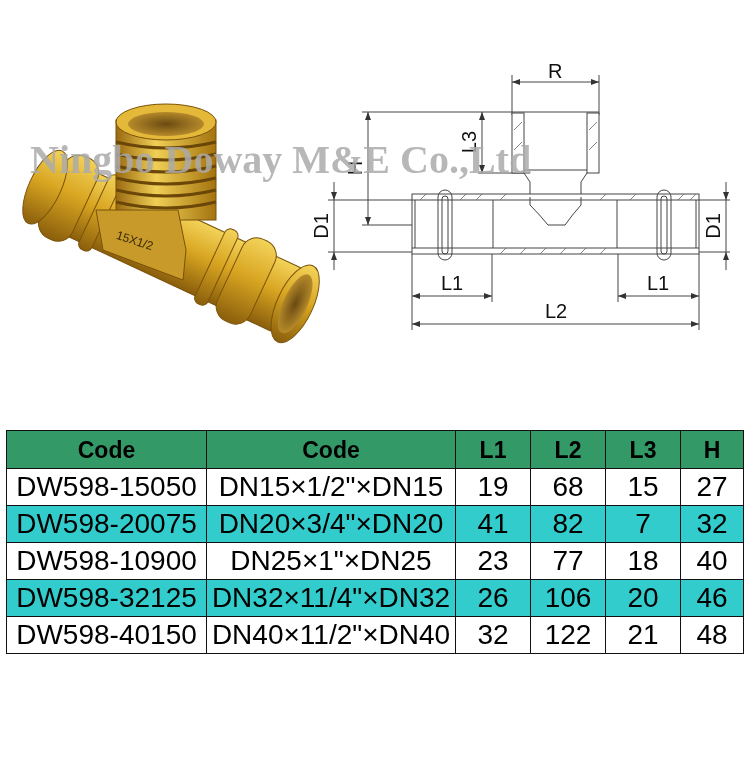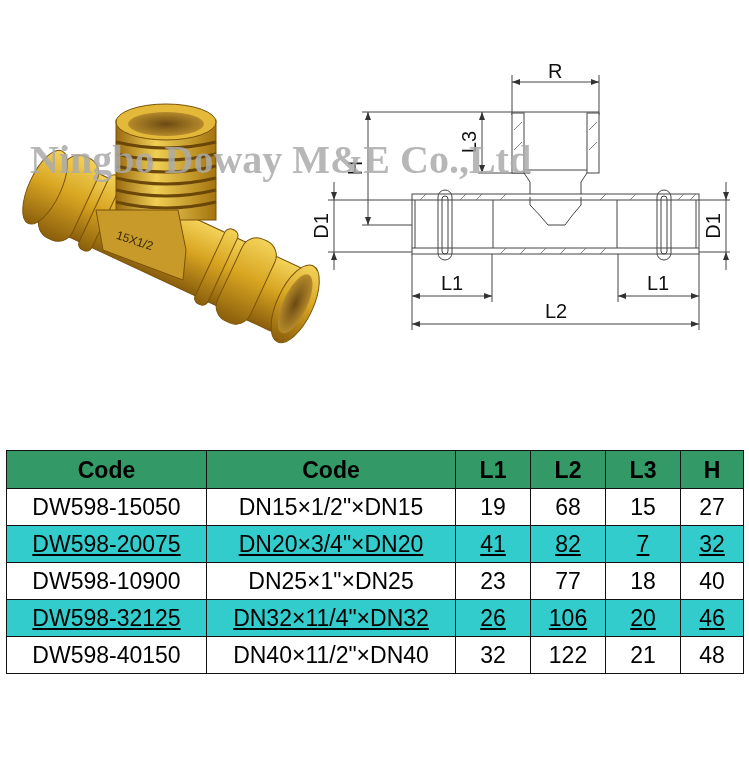--- a/index.html
+++ b/index.html
@@ -8,34 +8,34 @@
   .product-image { position: absolute; left: 8px; top: 90px; width: 330px; height: 300px; }
   .drawing { position: absolute; left: 300px; top: 40px; width: 449px; height: 300px; }
   .watermark {
     position: absolute; left: 30px; top: 136px; width: 700px;
     font-family: "Liberation Serif", serif; font-weight: bold; font-size: 40px;
     color: rgba(170,170,170,0.85); letter-spacing: 0px; white-space: nowrap;
     pointer-events: none;
   }
 
   table.spec {
-    position: absolute; left: 6px; top: 450px;
+    position: absolute; left: 6px; top: 430px;
     border-collapse: collapse; table-layout: fixed;
     width: 737px;
     border-radius: 13px;
   }
   table.spec th, table.spec td {
     border: 1.5px solid #111;
     text-align: center; padding: 0;
-    font-size: 23px; color: #000;
+    font-size: 28px; color: #000;
     height: 36px; line-height: 36px;
     white-space: nowrap;
   }
   table.spec th { background: #339966; font-weight: bold; font-size: 23px; height: 37px; }
-  table.spec tr.alt td { background: #33CCCC; text-decoration: underline; }
+  table.spec tr.alt td { background: #33CCCC; }
   table.spec tr.plain td { background: #ffffff; }
 </style>
 </head>
 <body>
 
 <svg class="product-image" viewBox="0 0 330 300">
   <defs>
     <linearGradient id="brassV" x1="0" y1="0" x2="0" y2="1">
       <stop offset="0" stop-color="#f3d35a"></stop>
       <stop offset="0.45" stop-color="#d8a521"></stop>

